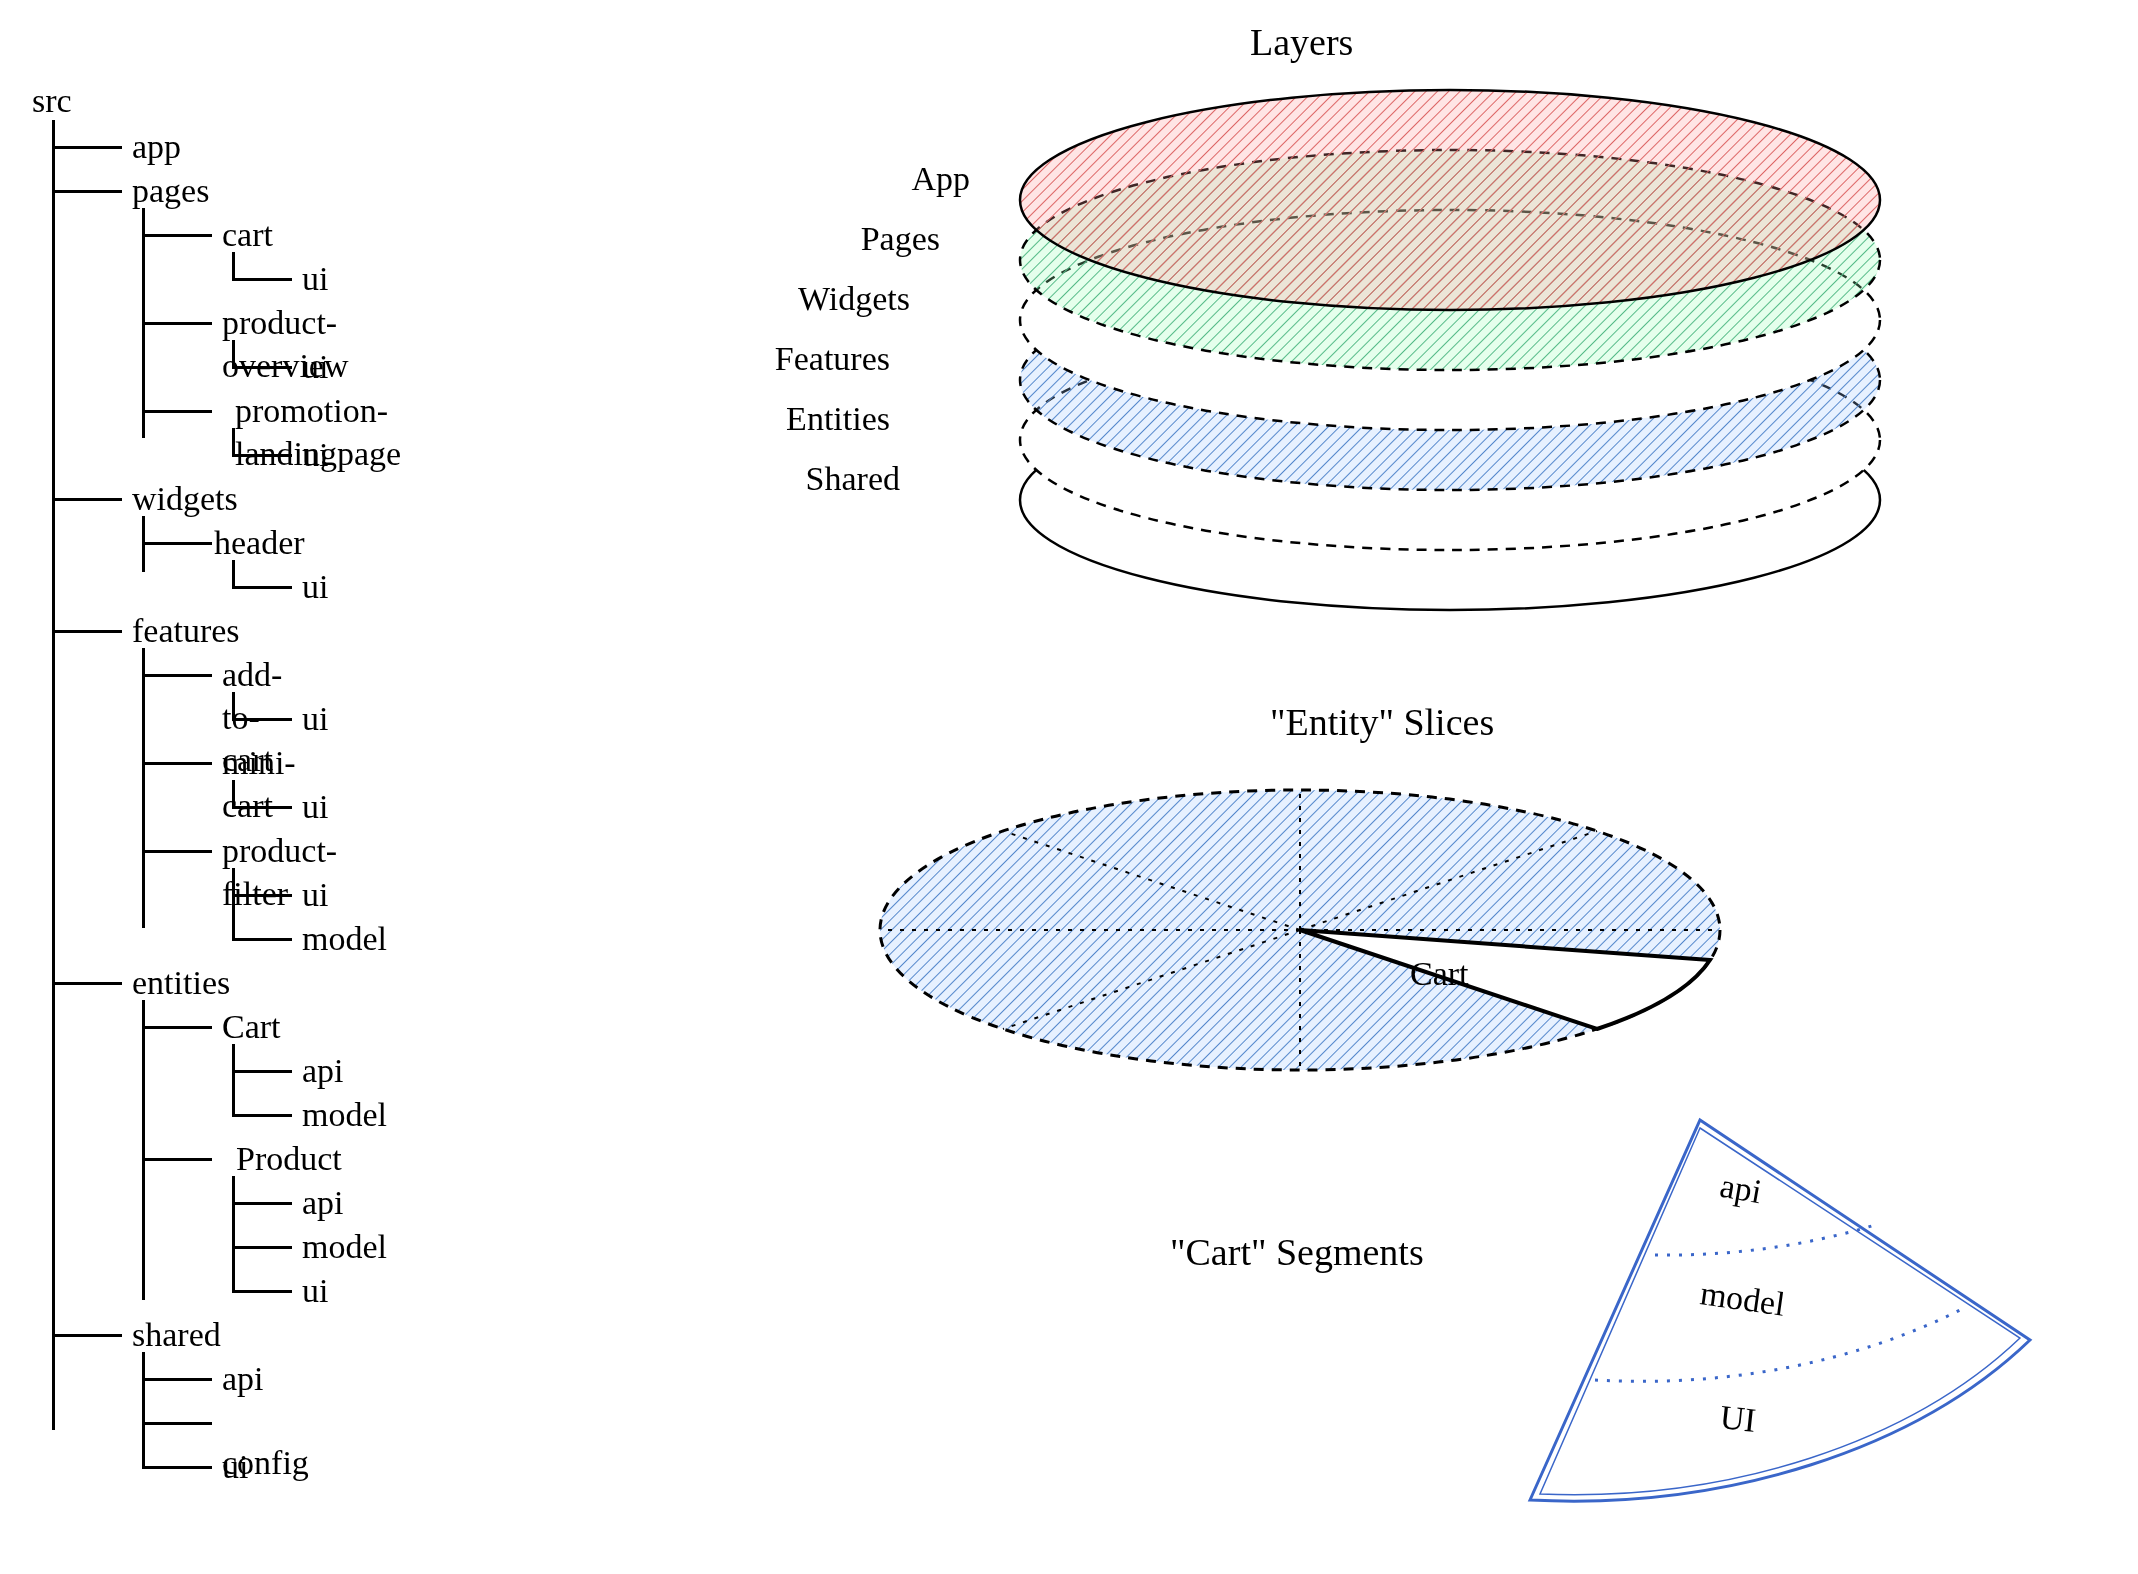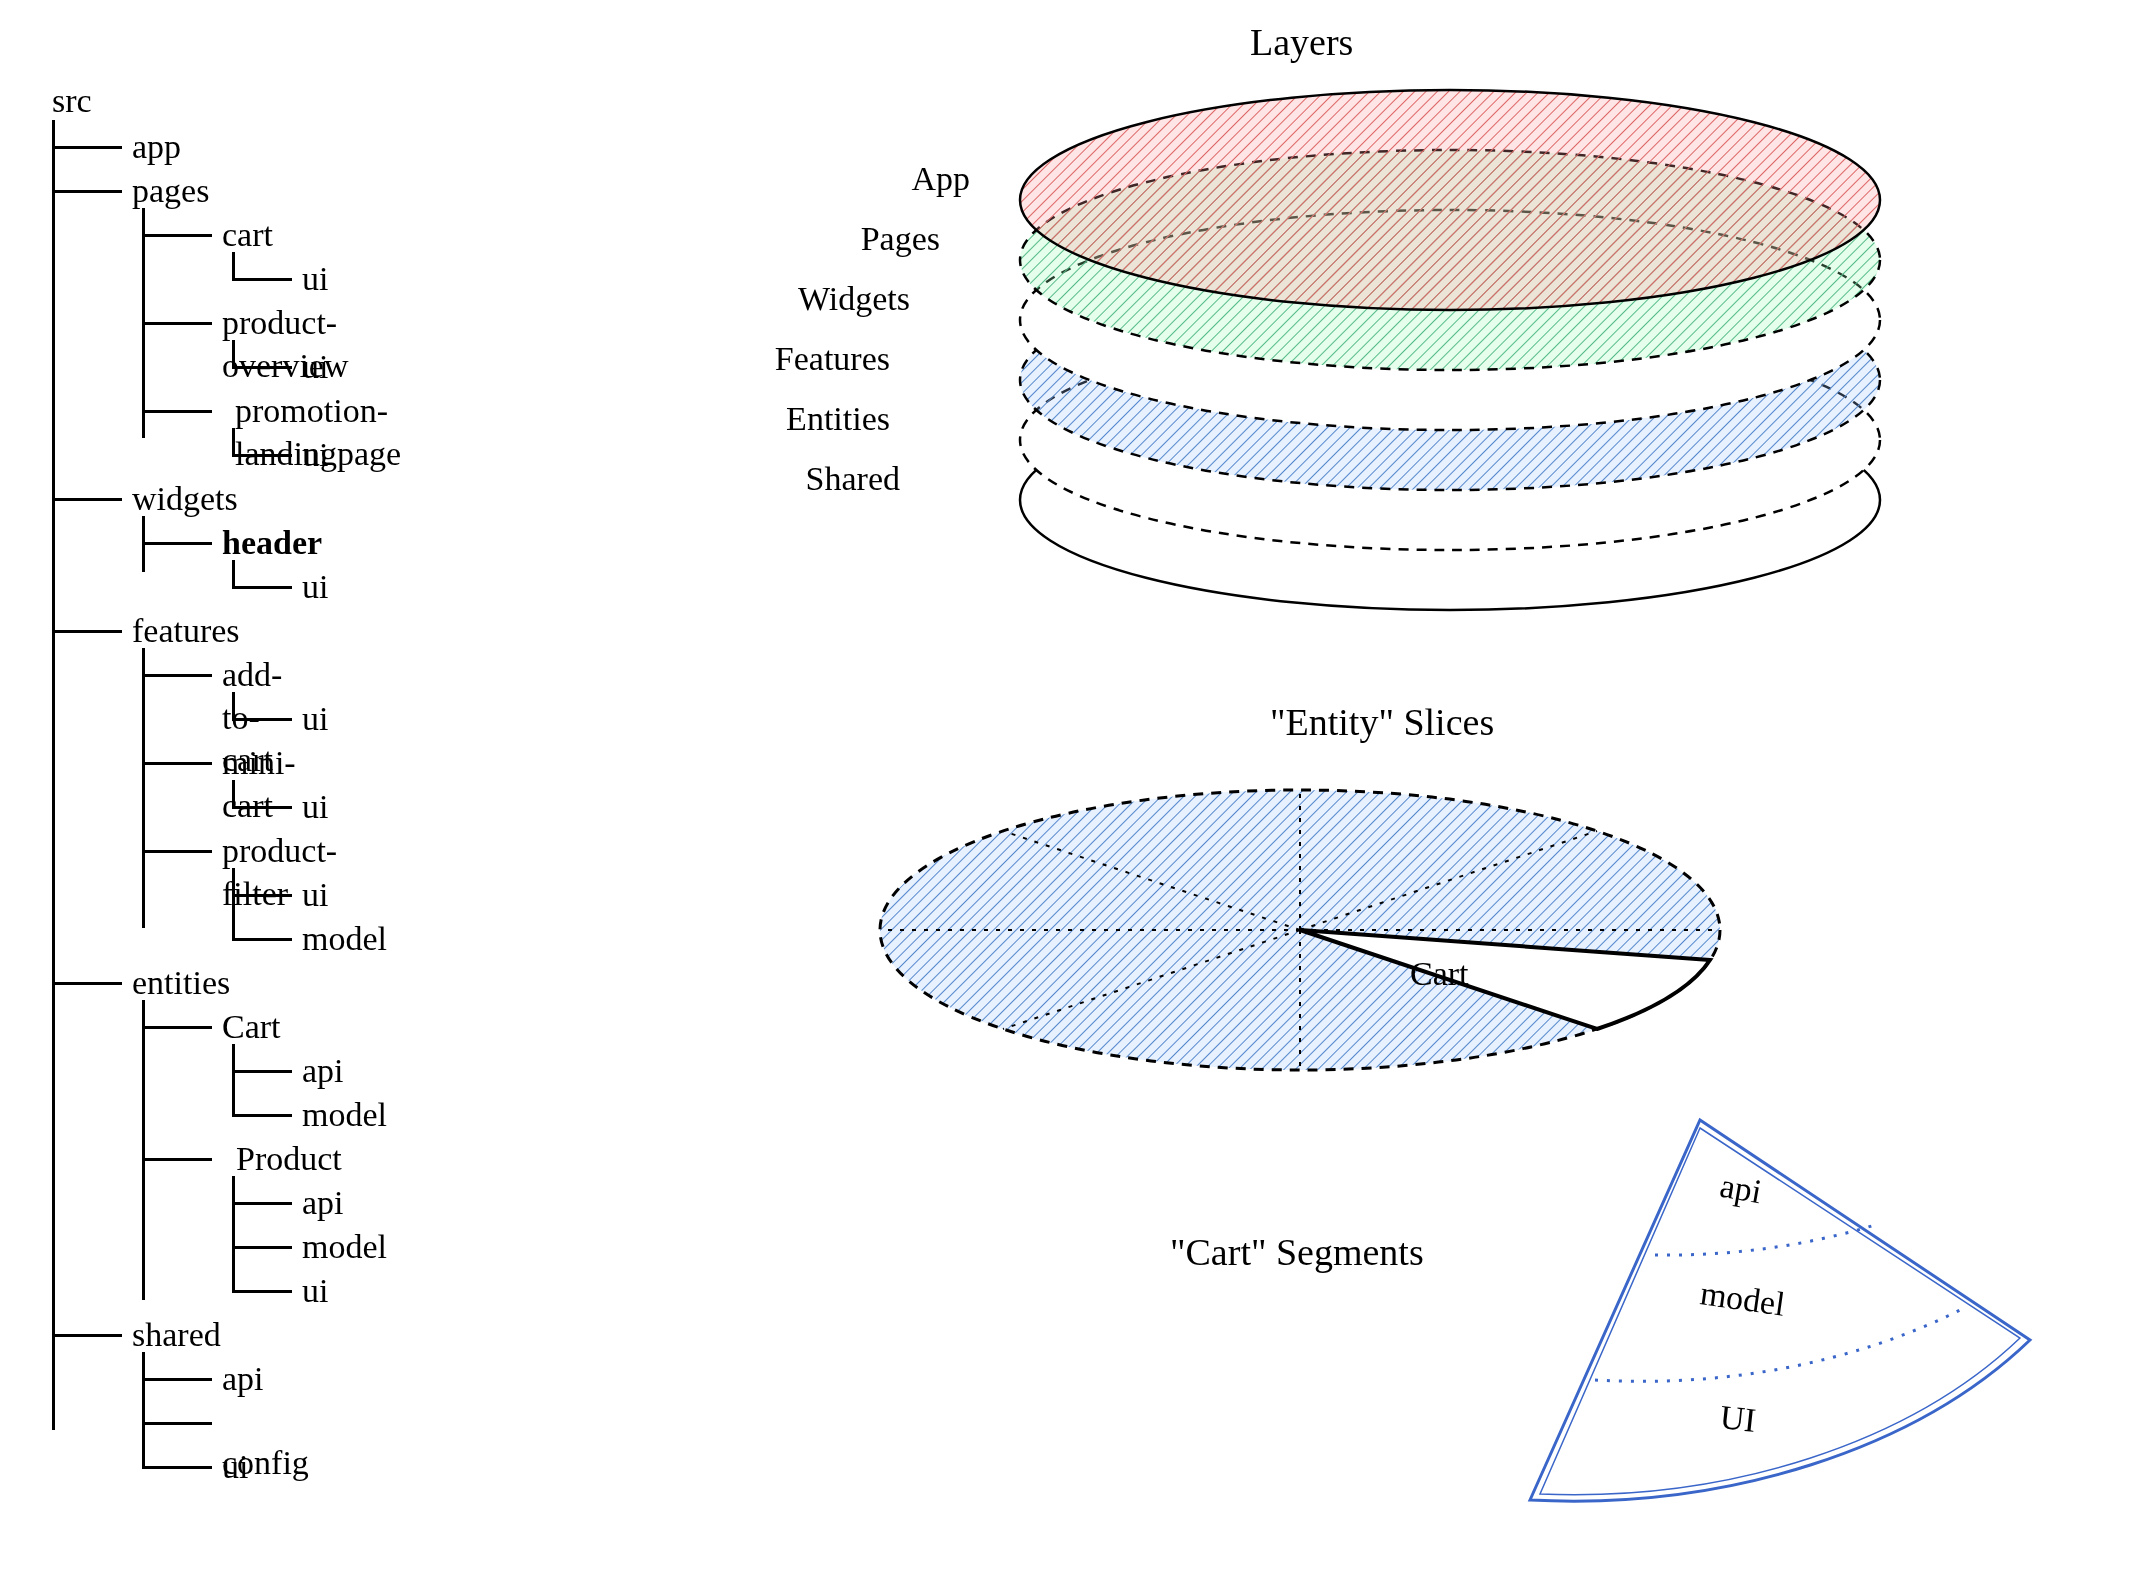--- a/index.html
+++ b/index.html
@@ -24,21 +24,21 @@
   .hline{position:absolute;height:3px;background:#000;}
   .tick{position:absolute;width:3px;background:#000;}
   .node{position:absolute;}
   
   .heading{position:absolute;font-size:38px;}
 </style>
 </head>
 <body>
 
 <div class="tree">
-  <div class="tree-root node" style="left:0;top:0;margin-left:20px;">src</div>
+  <div class="tree-root node" style="left:0;top:0;">src</div>
 
   <div class="vline" style="left:20px;top:40px;height:1310px;"></div>
 
   <div class="hline" style="left:20px;top:66px;width:70px;"></div>
   <div class="node" style="left:100px;top:46px;">app</div>
 
   <div class="hline" style="left:20px;top:110px;width:70px;"></div>
   <div class="node" style="left:100px;top:90px;">pages</div>
   <div class="vline" style="left:110px;top:128px;height:230px;"></div>
 
@@ -60,21 +60,21 @@
     <div class="node" style="left:190px;top:310px;margin-left:13px;">promotion-landingpage</div>
     <div class="vline" style="left:200px;top:348px;height:28px;"></div>
       <div class="hline" style="left:200px;top:374px;width:60px;"></div>
       <div class="tick" style="left:200px;top:362px;height:12px;"></div>
       <div class="node" style="left:270px;top:354px;">ui</div>
 
   <div class="hline" style="left:20px;top:418px;width:70px;"></div>
   <div class="node" style="left:100px;top:398px;">widgets</div>
   <div class="vline" style="left:110px;top:436px;height:56px;"></div>
     <div class="hline" style="left:110px;top:462px;width:70px;"></div>
-    <div class="node" style="left:190px;top:442px;font-weight:bold;">header</div>
+    <div class="node" style="left:182px;top:442px;">header</div>
     <div class="vline" style="left:200px;top:480px;height:28px;"></div>
       <div class="hline" style="left:200px;top:506px;width:60px;"></div>
       <div class="tick" style="left:200px;top:494px;height:12px;"></div>
       <div class="node" style="left:270px;top:486px;">ui</div>
 
   <div class="hline" style="left:20px;top:550px;width:70px;"></div>
   <div class="node" style="left:100px;top:530px;">features</div>
   <div class="vline" style="left:110px;top:568px;height:280px;"></div>
 
     <div class="hline" style="left:110px;top:594px;width:70px;"></div>

